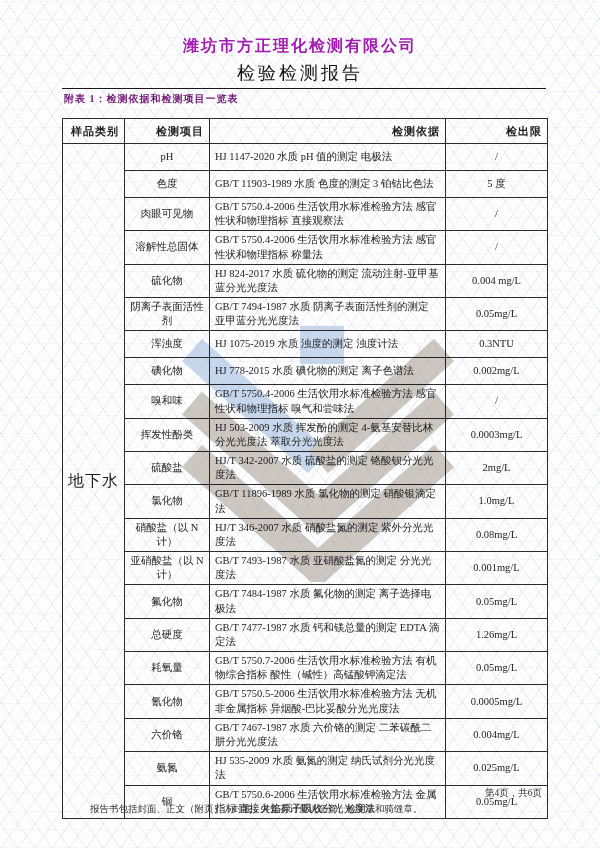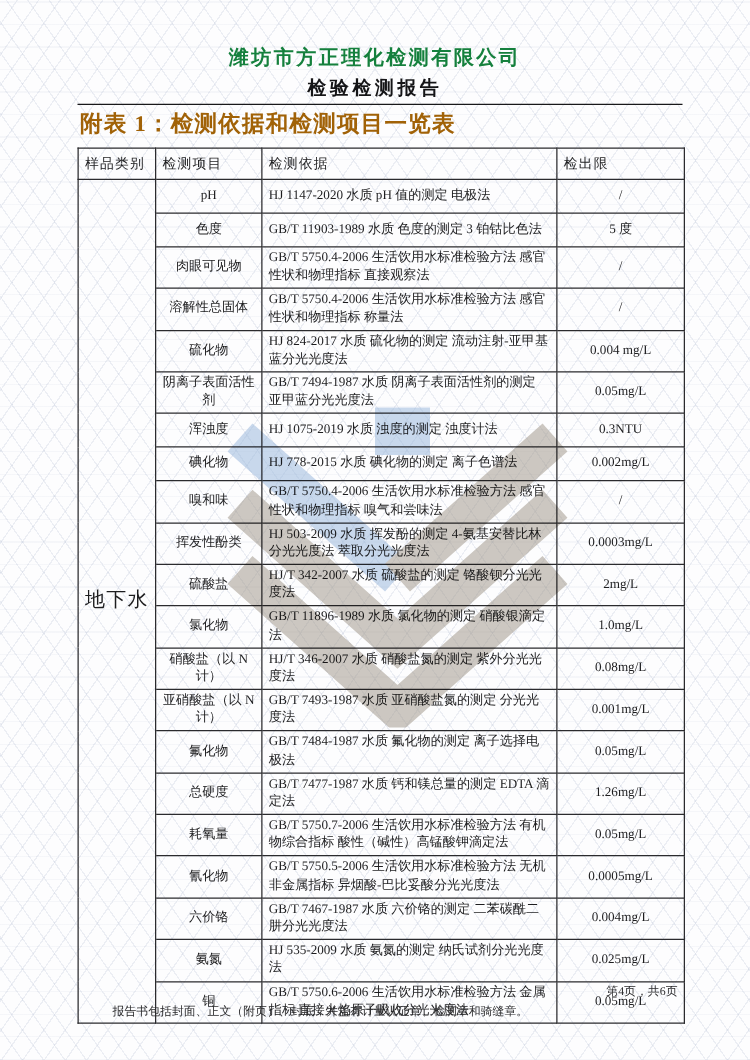--- a/index.html
+++ b/index.html
@@ -15,50 +15,50 @@
     position:absolute;inset:0;
     background-image:
       repeating-linear-gradient(55deg, rgba(176,186,208,.22) 0 1px, transparent 1px 14px),
       repeating-linear-gradient(-55deg, rgba(176,186,208,.22) 0 1px, transparent 1px 14px),
       repeating-linear-gradient(0deg, rgba(176,186,208,.10) 0 1px, transparent 1px 18px);
     pointer-events:none;
   }
   .page{position:absolute;inset:0;z-index:1;}
   .company{
     text-align:center;font-weight:bold;font-size:16px;letter-spacing:2px;
-    margin-top:36px;color:#15803d;
+    margin-top:36px;color:#a21caf;
   }
   .doc-title{
-    text-align:center;font-weight:bold;font-size:15px;letter-spacing:3px;
+    text-align:center;font-weight:normal;font-size:18px;letter-spacing:3px;
     margin-top:4px;color:#151517;
   }
   .report-no-line{
     margin:10px 54px 0 88px;font-size:11px;letter-spacing:.5px;
   }
   .rule{
     margin:2px 54px 0 62px;border-bottom:1.8px solid #18181a;height:1px;
   }
   .appendix-title{
-    margin:3px 54px 0 64px;font-weight:bold;font-size:18px;letter-spacing:1px;color:#a16207;
+    margin:3px 54px 0 64px;font-weight:bold;font-size:10px;letter-spacing:1px;color:#701a75;
   }
   table.report{
     position:absolute;left:62px;top:118px;width:485px;
     border-collapse:collapse;table-layout:fixed;
     font-size:10.5px;
   }
   table.report th,table.report td{
     border:1.2px solid #2b2b2e;
     padding:2px 5px;
     line-height:1.35;
     vertical-align:middle;
     overflow-wrap:break-word;
   }
   table.report{border:1.8px solid #232326;}
   table.report th{
-    font-weight:normal;font-size:11px;height:20px;text-align:left;letter-spacing:1px;
+    font-weight:bold;font-size:11px;height:20px;text-align:right;letter-spacing:1px;
   }
   td.c-item{text-align:center;height:22px;margin-left:12px;}
   td.c-basis{text-align:left;}
   td.c-limit{text-align:center;}
   td.c-sample{text-align:center;font-size:16px;letter-spacing:1px;}
   .footer{
     position:absolute;left:0;top:787px;width:600px;font-size:9.5px;color:#2a2a2c;
   }
   .footer .note{position:absolute;left:90px;top:16px;}
   .footer .pageinfo{position:absolute;right:58px;top:0;}

